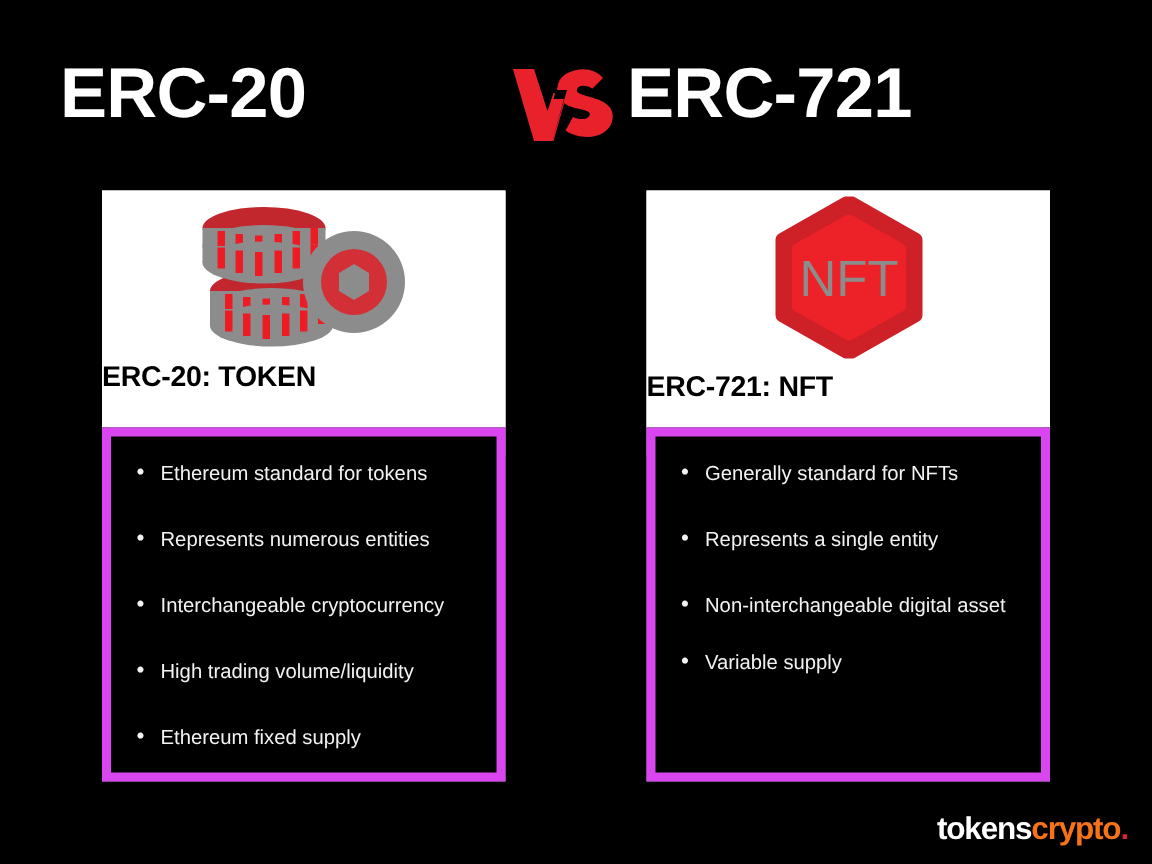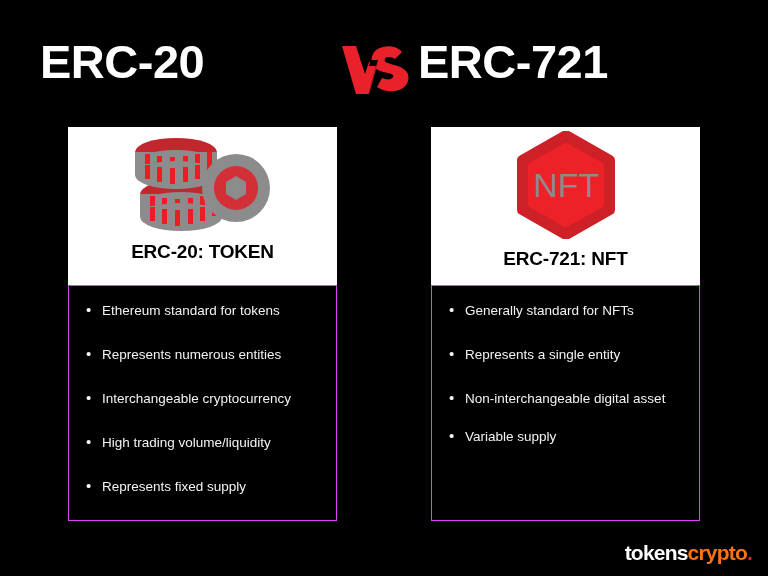--- a/index.html
+++ b/index.html
@@ -76,39 +76,38 @@
     height: 100px;
     display: flex;
     align-items: center;
     justify-content: center;
   }
 
   .card-title {
     position: absolute;
     left: 0;
     width: 100%;
-    text-align: center;
     font-family: "Liberation Sans", sans-serif;
     font-weight: bold;
     font-size: 19px;
     color: #000000;
     letter-spacing: -0.2px;
     white-space: nowrap;
   }
   .card.left  .card-title { top: 114px; }
   .card.right .card-title { top: 121px; }
 
   .card-bottom {
     position: absolute;
     left: 0;
     top: 158px;
     width: 269px;
     height: 236px;
     background: #000000;
-    border: 1px solid #d946ef;
+    border: 6px solid #d946ef;
     box-sizing: border-box;
     padding: 16px 14px 0 14px;
   }
 
   ul.bullets {
     list-style: none;
     margin: 0;
     padding: 0;
   }
   ul.bullets li {
@@ -241,21 +240,21 @@
     </div>
     <div class="card-title">ERC-20: TOKEN</div>
   </div>
 
   <div class="card-bottom">
     <ul class="bullets">
       <li>Ethereum standard for tokens</li>
       <li>Represents numerous entities</li>
       <li>Interchangeable cryptocurrency</li>
       <li>High trading volume/liquidity</li>
-      <li>Represents fixed supply</li>
+      <li>Ethereum fixed supply</li>
     </ul>
   </div>
 </div>
 
 <div class="card right">
 
   <div class="card-top">
     <div class="icon-wrap">
       <svg width="110" height="108" viewBox="0 0 110 108" aria-hidden="true">
         <polygon points="55,4 99,29 99,79 55,104 11,79 11,29" fill="#CE2027" stroke="#CE2027" stroke-width="10" stroke-linejoin="round"></polygon>

